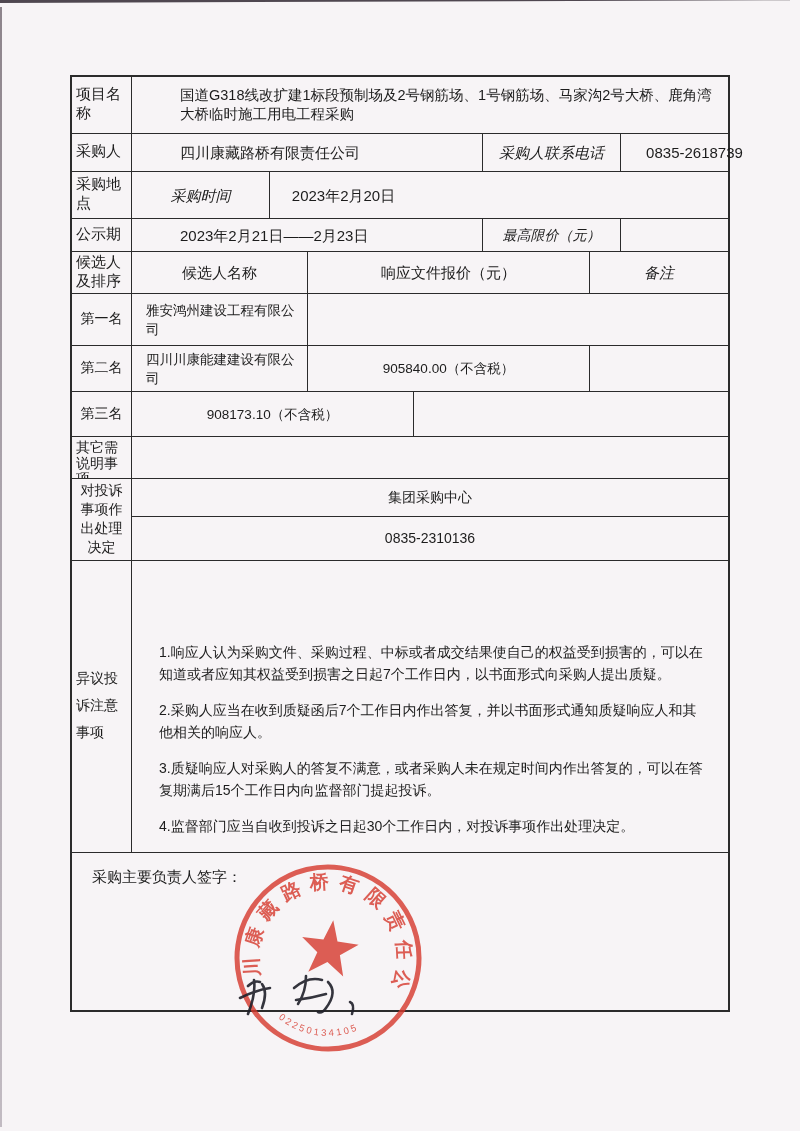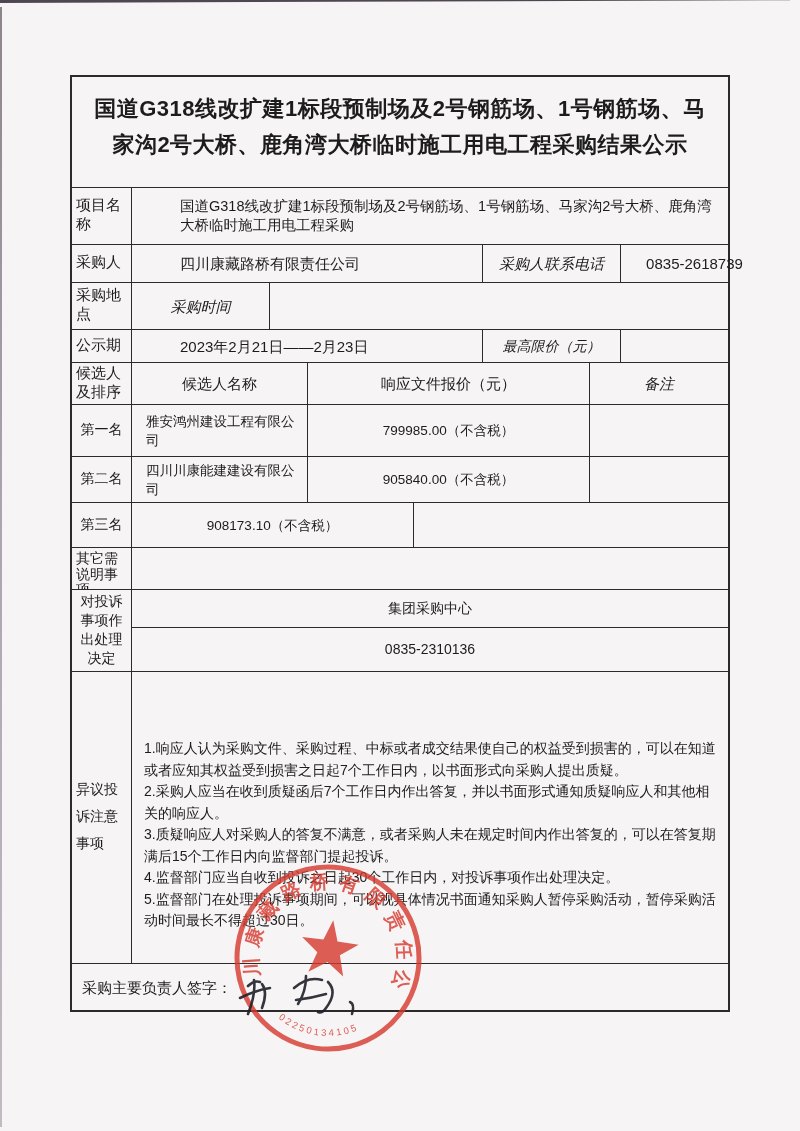--- a/index.html
+++ b/index.html
@@ -46,75 +46,72 @@
   .fs135{font-size:13.5px;}
   .title-cell{
     flex:1 1 auto;border-right:none;
     justify-content:center;text-align:center;align-items:flex-start;
     font-size:22px;font-weight:700;line-height:36px;letter-spacing:.5px;
     padding:14px 14px 0 14px;
   }
   .stack{flex:1 1 auto;display:flex;flex-direction:column;align-items:center;}
   .substack-top{border-bottom:1.5px solid #2b2b2b;box-sizing:border-box;}
   .objection-cell{display:block;padding:66px 10px 8px 12px;font-size:14px;line-height:21.5px;}
-  .objection-cell div{margin:0;}
+  .objection-cell div{margin:15px;}
   .sup-lbl{line-height:19px;font-size:14px;}
-  .sig-cell{padding-left:10px;font-size:15px;}
+  .sig-cell{padding-left:20px;font-size:15px;}
   .other-lbl{line-height:15.5px;font-size:14px;padding-top:4px;}
   svg{position:absolute;}
   .stamp-svg{left:228px;top:858px;}
   .sig-svg{left:232px;top:966px;}
 </style>
 </head>
 <body>
 
 <div class="page">
   <div class="scan-edge-top"></div>
   <div class="scan-edge-left"></div>
 
   <div class="doc-table">
 
-    <div class="row" style="height:111px">
-      <div class="cell title-cell">国道G318线改扩建1标段预制场及2号钢筋场、1号钢筋场、马家沟2号大桥、鹿角湾大桥临时施工用电工程采购结果公示</div>
-    </div>
 
     <div class="row" style="height:57px">
       <div class="cell lbl w60">项目名称</div>
       <div class="cell val wfull end fs145">国道G318线改扩建1标段预制场及2号钢筋场、1号钢筋场、马家沟2号大桥、鹿角湾大桥临时施工用电工程采购</div>
     </div>
 
     <div class="row" style="height:38px">
       <div class="cell lbl w60">采购人</div>
       <div class="cell val w311">四川康藏路桥有限责任公司</div>
       <div class="cell c w138">采购人联系电话</div>
       <div class="cell c w147 end">0835-2618739</div>
     </div>
 
     <div class="row" style="height:47px">
       <div class="cell lbl w60">采购地点</div>
       <div class="cell c w138">采购时间</div>
+      <div class="cell c w147 end">2023年2月20日</div>
     </div>
 
     <div class="row" style="height:33px">
       <div class="cell lbl w60">公示期</div>
       <div class="cell val w311">2023年2月21日——2月23日</div>
       <div class="cell c w138 fs14">最高限价（元）</div>
     </div>
 
     <div class="row" style="height:42px">
       <div class="cell lbl w60">候选人及排序</div>
       <div class="cell c w176">候选人名称</div>
       <div class="cell c w282">响应文件报价（元）</div>
       <div class="cell c w138 end">备注</div>
     </div>
 
     <div class="row" style="height:52px">
       <div class="cell c w60 fs14">第一名</div>
       <div class="cell w176 fs135" style="padding-left:14px">雅安鸿州建设工程有限公司</div>
-      <div class="cell c w282 fs135">799985.00（不含税）</div>
       <div class="cell c w138 end fs135"></div>
     </div>
 
     <div class="row" style="height:46px">
       <div class="cell c w60 fs14">第二名</div>
       <div class="cell w176 fs135" style="padding-left:14px">四川川康能建建设有限公司</div>
       <div class="cell c w282 fs135">905840.00（不含税）</div>
       <div class="cell c w138 end fs135"></div>
     </div>
 

